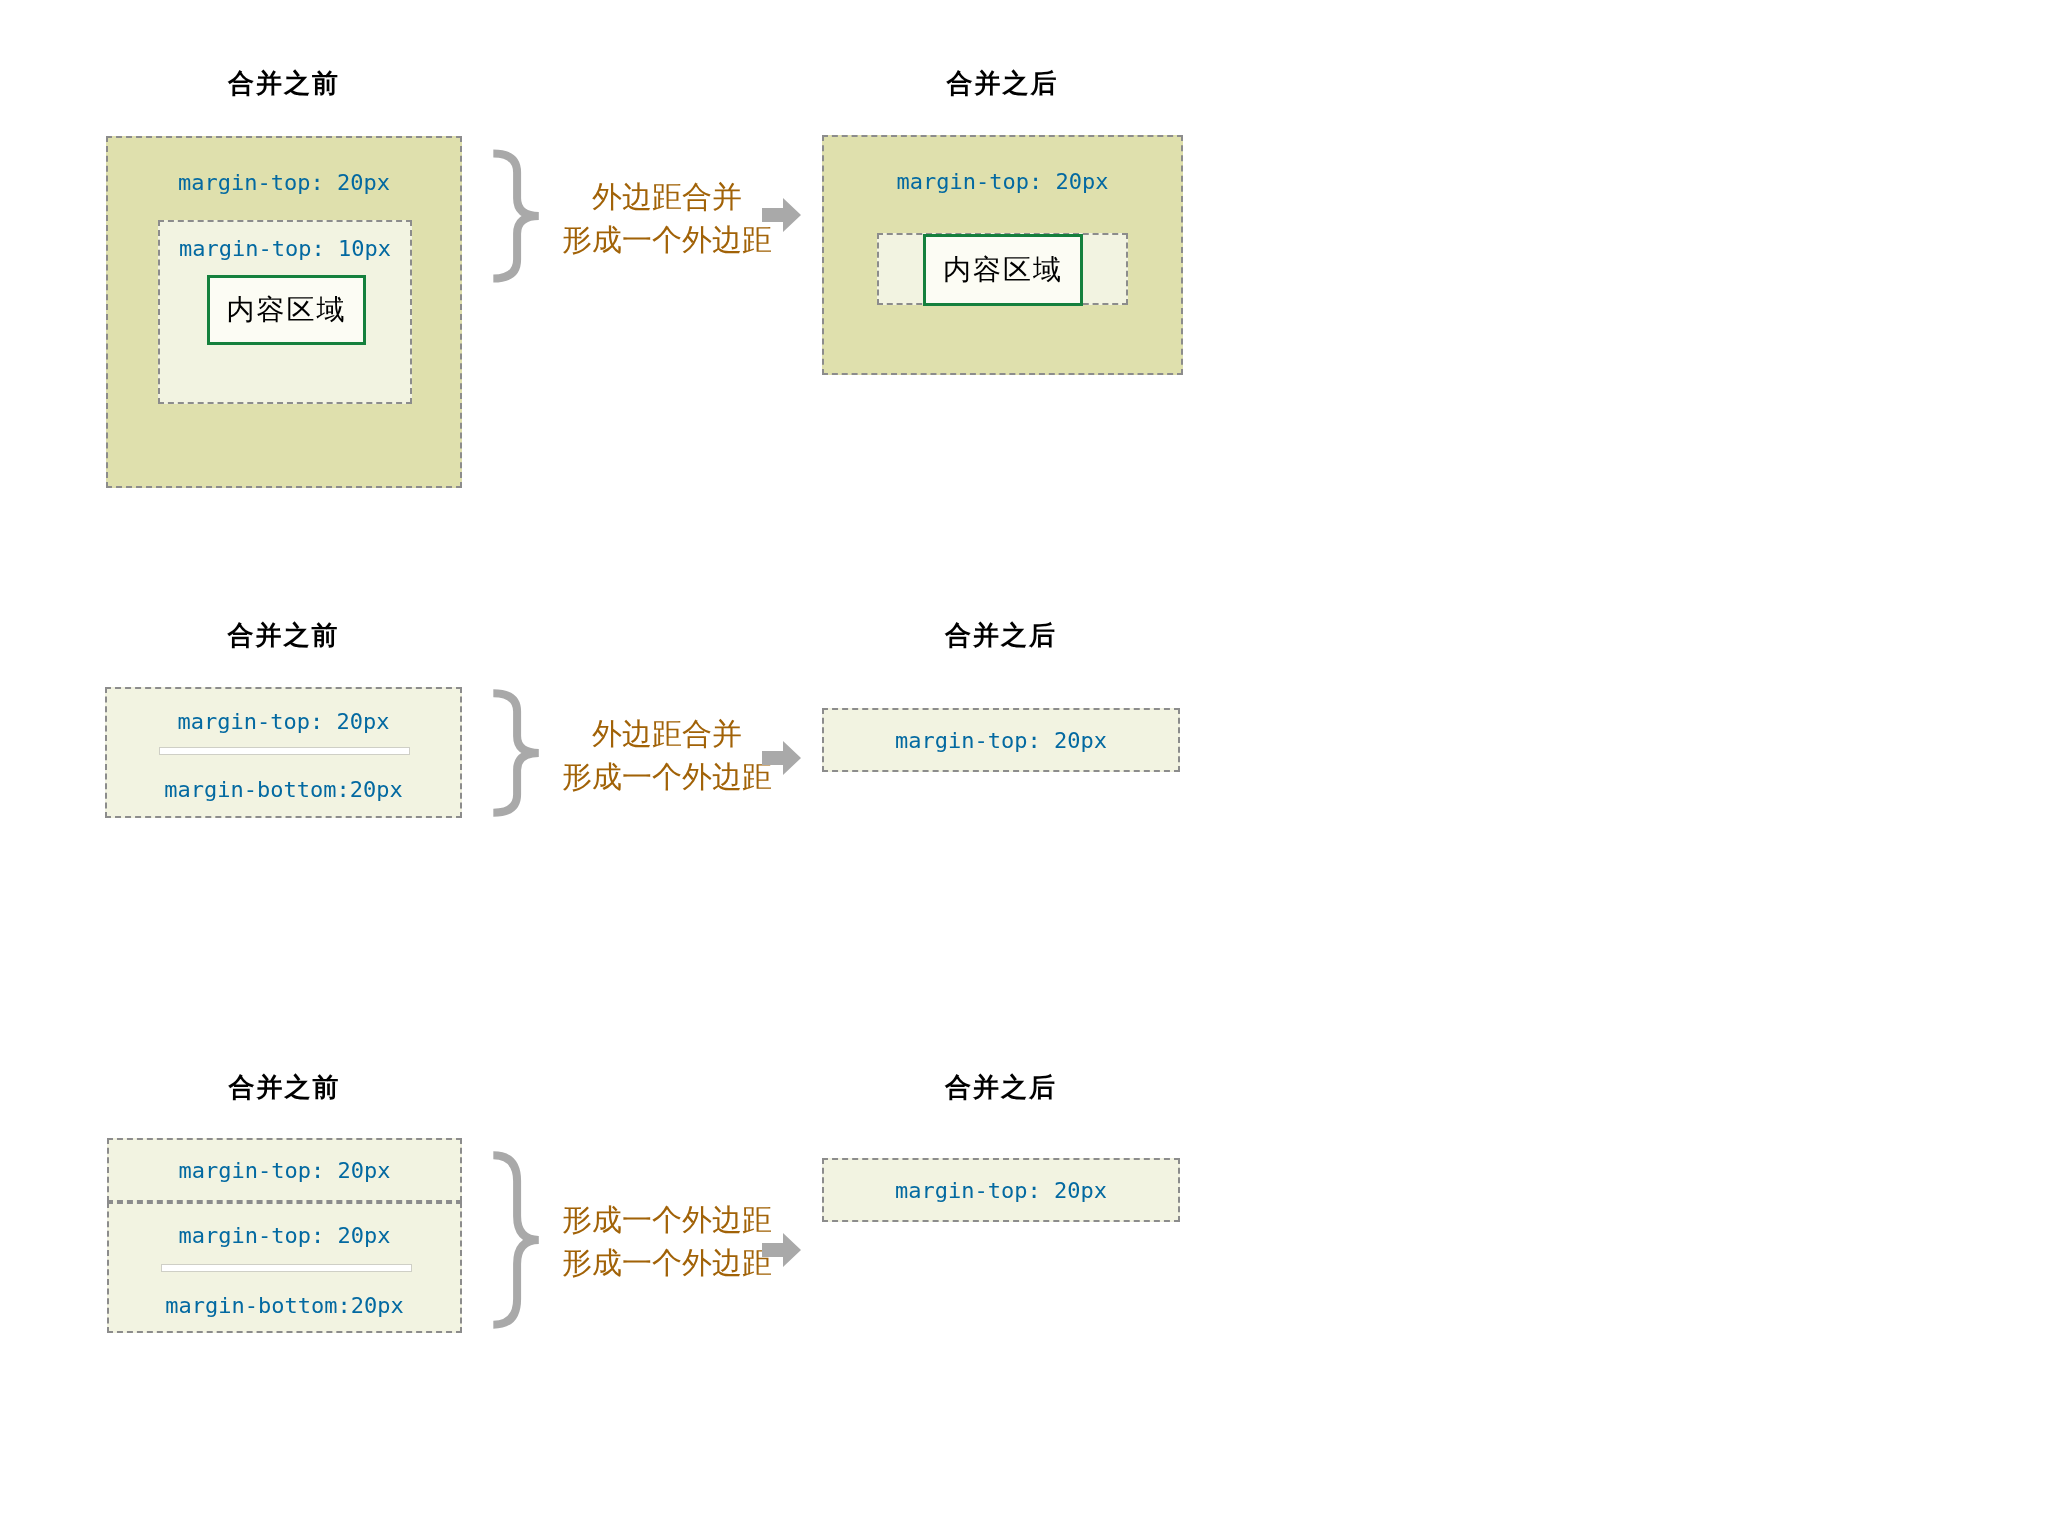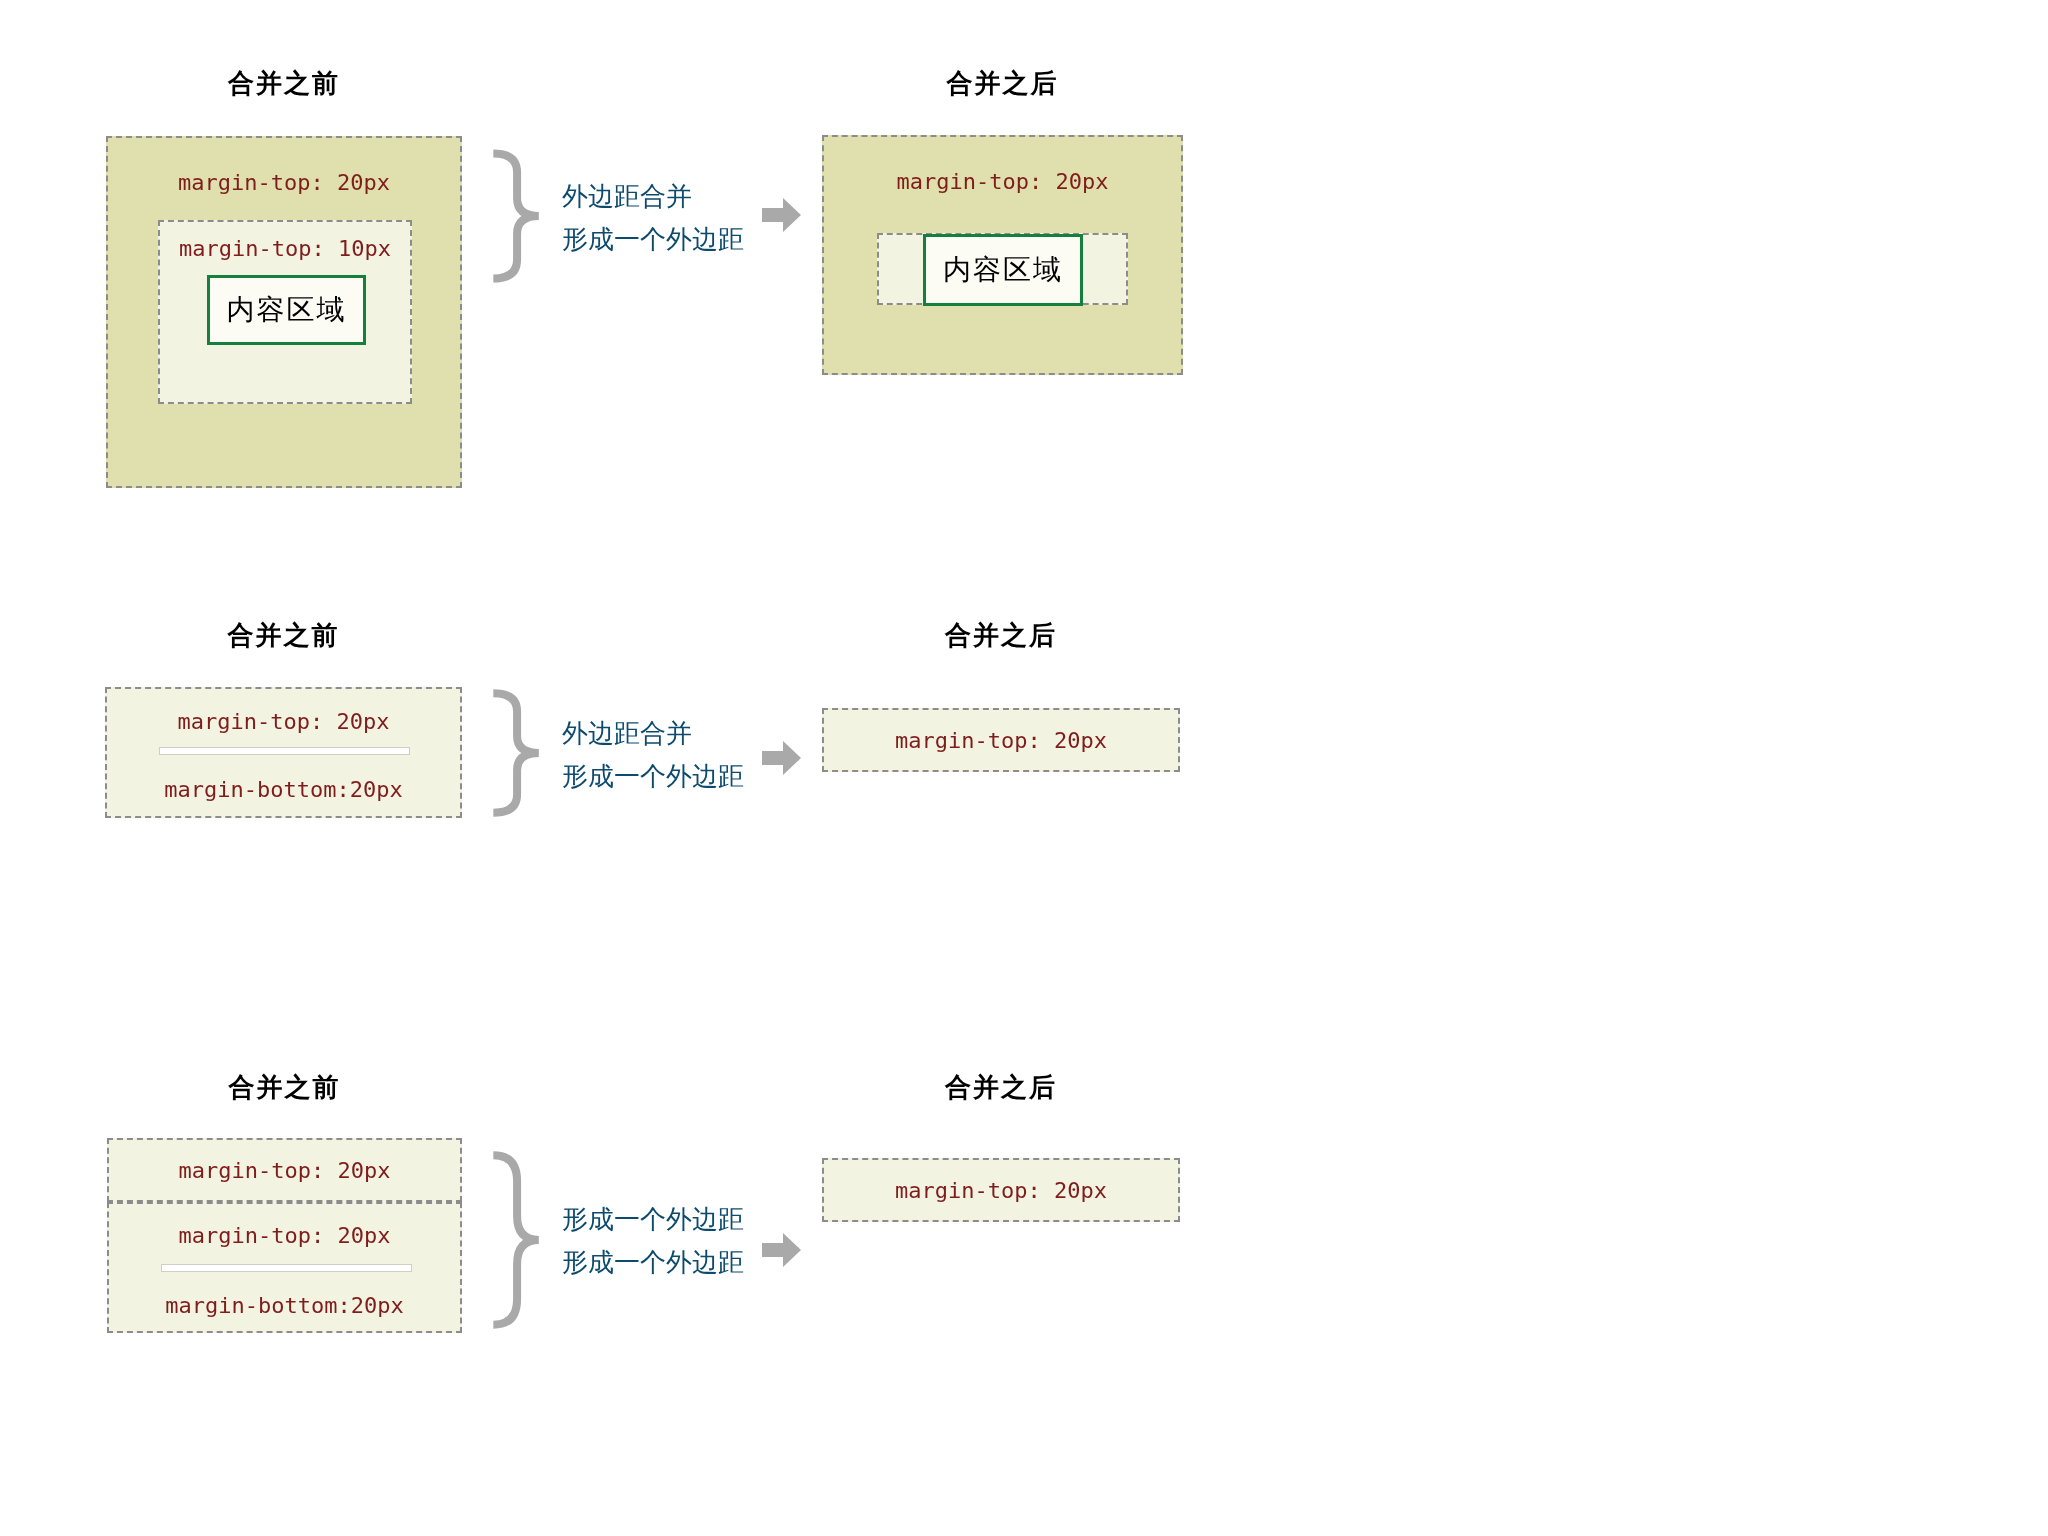--- a/index.html
+++ b/index.html
@@ -26,21 +26,21 @@
     position: absolute;
     border: 2px dashed #8c8c8c;
     box-sizing: border-box;
   }
   .fill-olive { background: #dfe0ad; }
   .fill-light { background: #f2f3e1; }
 
   .code-label {
     font-family: "DejaVu Sans Mono", monospace;
     font-size: 22px;
-    color: #7f1d1d;
+    color: #0369a1;
     text-align: center;
     white-space: nowrap;
   }
 
   .content-box {
     position: absolute;
     background: #fcfcf4;
     border: 3px solid #15803d;
     box-sizing: border-box;
     display: flex;
@@ -54,24 +54,25 @@
   .divider {
     position: absolute;
     height: 8px;
     background: #ffffff;
     border: 1px solid #cfcfc6;
     box-sizing: border-box;
   }
 
   .note {
     position: absolute;
-    font-size: 26px;
+    font-size: 30px;
     line-height: 43px;
-    color: #0c4a6e;
+    color: #a16207;
     white-space: nowrap;
+    text-align: center;
   }
 
   .brace-svg, .arrow-svg { position: absolute; display: block; }
 
   .centered-flex {
     display: flex;
     align-items: center;
     justify-content: center;
   }
 </style>

